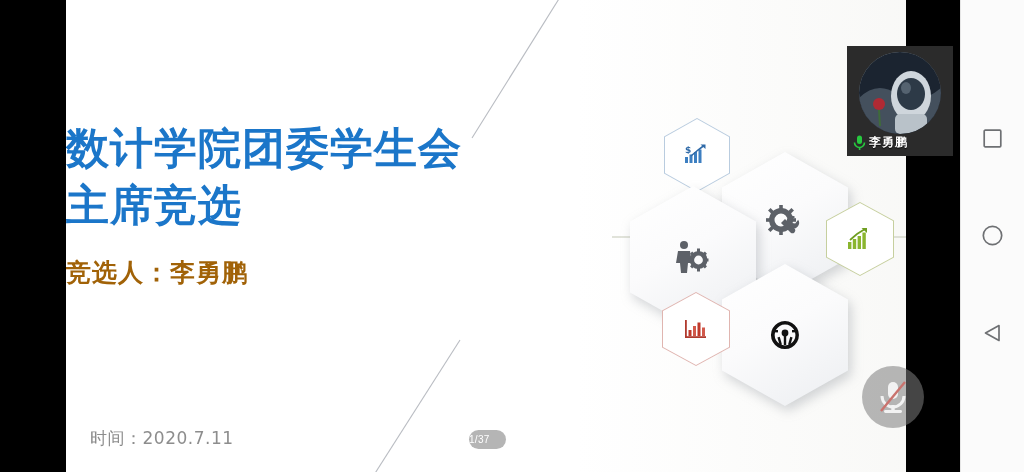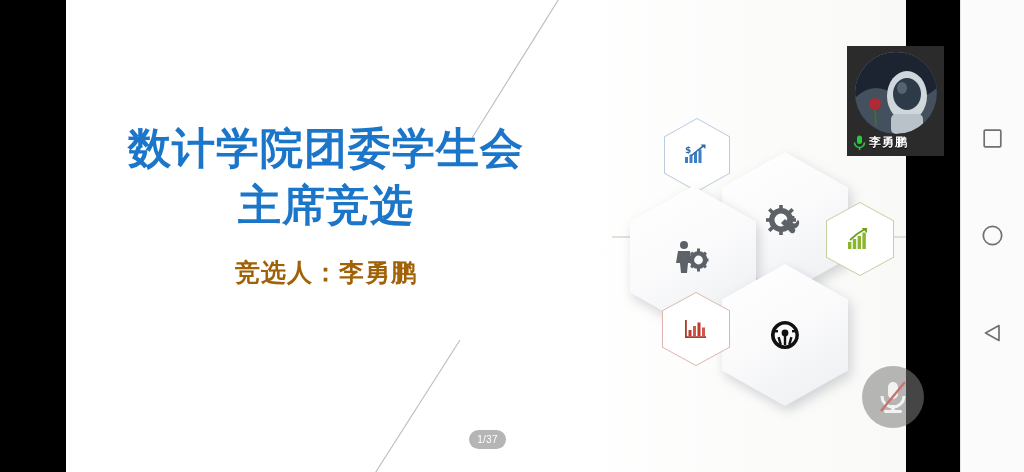--- a/index.html
+++ b/index.html
@@ -41,21 +41,21 @@
     background: linear-gradient(90deg, rgba(250,250,250,0) 0%, rgba(248,248,246,0.9) 100%);
     pointer-events: none;
   }
 
   
   #title-block {
     position: absolute;
     left: 0px;
     top: 120px;
     width: 520px;
-    text-align: center;
+    text-align: left;
   }
   #main-title {
     font-family: "DejaVu Sans", "Liberation Sans", sans-serif;
     font-weight: bold;
     font-size: 43px;
     line-height: 1.32;
     color: #1b76c9;
     letter-spacing: 1px;
     text-shadow: 1px 1px 0 rgba(255,255,255,0.8);
     white-space: pre-line;
@@ -85,21 +85,20 @@
     position: absolute;
     left: 403px;
     top: 430px;
     width: 37px;
     height: 19px;
     border-radius: 10px;
     background: rgba(150,150,150,0.70);
     color: #ffffff;
     font-size: 10px;
     line-height: 19px;
-    text-align: center;
     letter-spacing: 0.3px;
   }
 
   
   #hex-cluster {
     position: absolute;
     left: 460px;
     top: 0px;
     width: 380px;
     height: 472px;
@@ -138,21 +137,21 @@
     justify-content: center;
   }
 
   .hex-icon { display: block; }
 
   
   #video-overlay {
     position: absolute;
     left: 847px;
     top: 46px;
-    width: 97px;
+    width: 106px;
     height: 110px;
     background: #2b2b2b;
     overflow: hidden;
   }
   #video-avatar {
     position: absolute;
     left: 50%;
     top: 6px;
     transform: translateX(-50%);
     width: 82px;
@@ -330,20 +329,21 @@
       </div>
 
     </div>
 
     <div id="title-block">
       <div id="main-title">数计学院团委学生会
 主席竞选</div>
       <div id="subtitle">竞选人：李勇鹏</div>
     </div>
 
+    <div id="footer-date">时间：2020.7.11</div>
 
     <div id="page-indicator">1/37</div>
 
   </div>
 
   <div id="video-overlay">
     <div id="video-avatar">
       <svg width="82" height="82" viewBox="0 0 82 82">
         <defs>
           <clipPath id="avclip">

